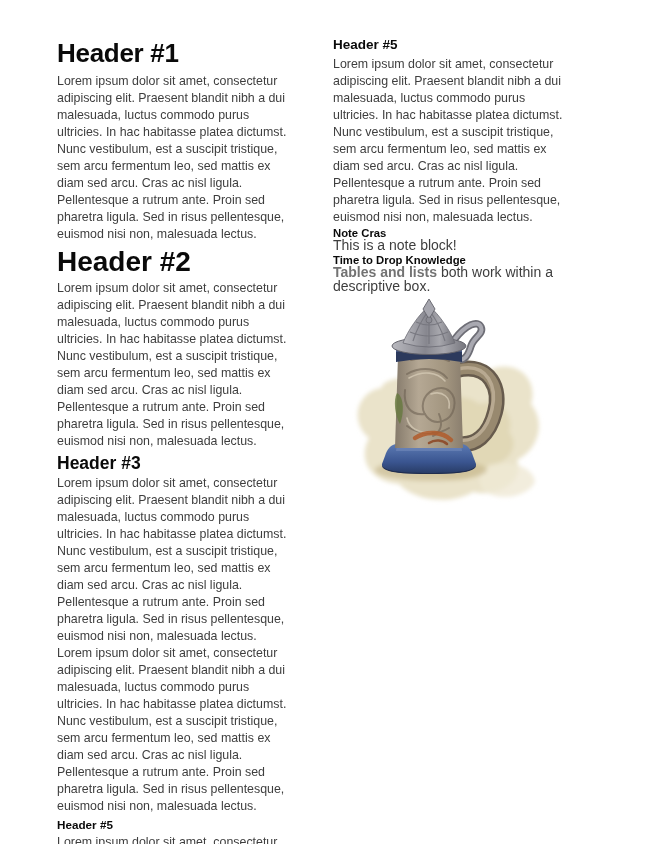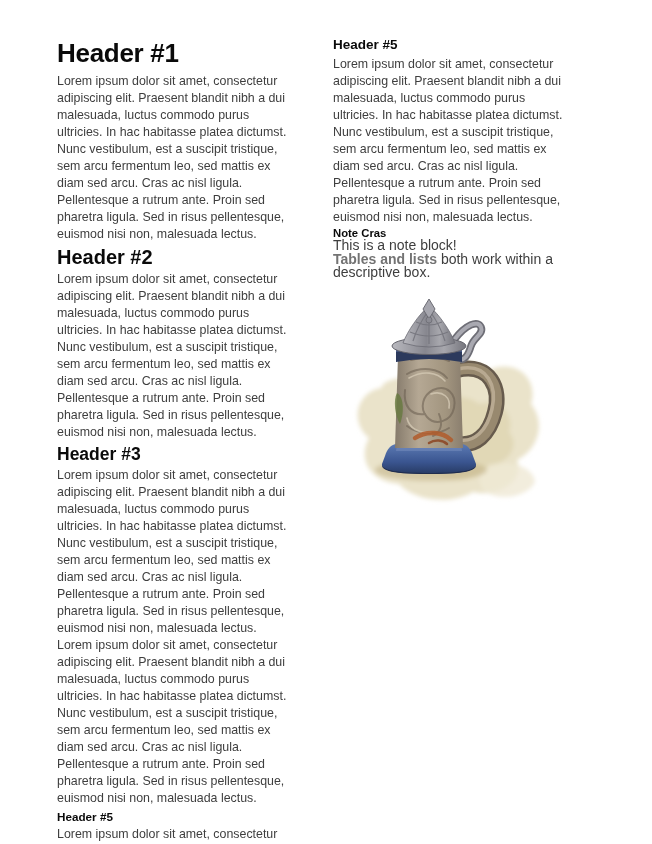--- a/index.html
+++ b/index.html
@@ -6,21 +6,21 @@
   .page {
     position:relative; width:652px; height:844px; background:#ffffff;
     font-family:"Liberation Sans", sans-serif; color:#3e3e3e; overflow:hidden;
   }
   .col { position:absolute; }
   .col-left  { left:57px;  top:40px; width:258px; }
   .col-right { left:333px; top:36px; width:258px; }
 
   .ht { font-weight:bold; color:#0a0a0a; }
   .ht1 { font-size:26px;   line-height:1.05; margin:0 0 6px 0; letter-spacing:-0.3px; }
-  .ht2 { font-size:20px;   line-height:1.05; margin:4px 0 3px 0; }
+  .ht2 { font-size:28px;   line-height:1.05; margin:4px 0 3px 0; }
   .ht3 { font-size:17.5px; line-height:1.05; margin:4px 0 3px 0; }
   .ht4 { font-size:13.5px; line-height:1.1;  margin:4px 0 3px 0; }
   .ht5 { font-size:11.7px; line-height:1.1;  margin:4px 0 2px 0; }
   .ht5r{ font-size:13.5px; line-height:1.1;  margin:2px 0 3px 0; }
 
   .para {
     font-size:12.4px; line-height:17px; margin:0; color:#3e3e3e;
     white-space:pre-line;
   }
   .mini-h { font-size:11.3px; font-weight:bold; color:#0a0a0a; line-height:12.5px; margin:1px 0 0 0; }
@@ -105,20 +105,21 @@
 Nunc vestibulum, est a suscipit tristique,
 sem arcu fermentum leo, sed mattis ex
 diam sed arcu. Cras ac nisl ligula.
 Pellentesque a rutrum ante. Proin sed
 pharetra ligula. Sed in risus pellentesque,
 euismod nisi non, malesuada lectus.</p>
 
     <p class="mini-h">Note Cras</p>
     <p class="mini-p">This is a note block!</p>
 
+    <p class="mini-h">Time to Drop Knowledge</p>
 
     <p class="mini-p"><b>Tables and lists</b><span> both work within a
 descriptive box.</span></p>
 
     <div class="stein-wrap">
       <svg width="230" height="218" viewBox="0 0 230 218" xmlns="http://www.w3.org/2000/svg">
         <defs>
           <filter id="soft" x="-20%" y="-20%" width="140%" height="140%">
             <feGaussianBlur stdDeviation="2.2"></feGaussianBlur>
           </filter>

